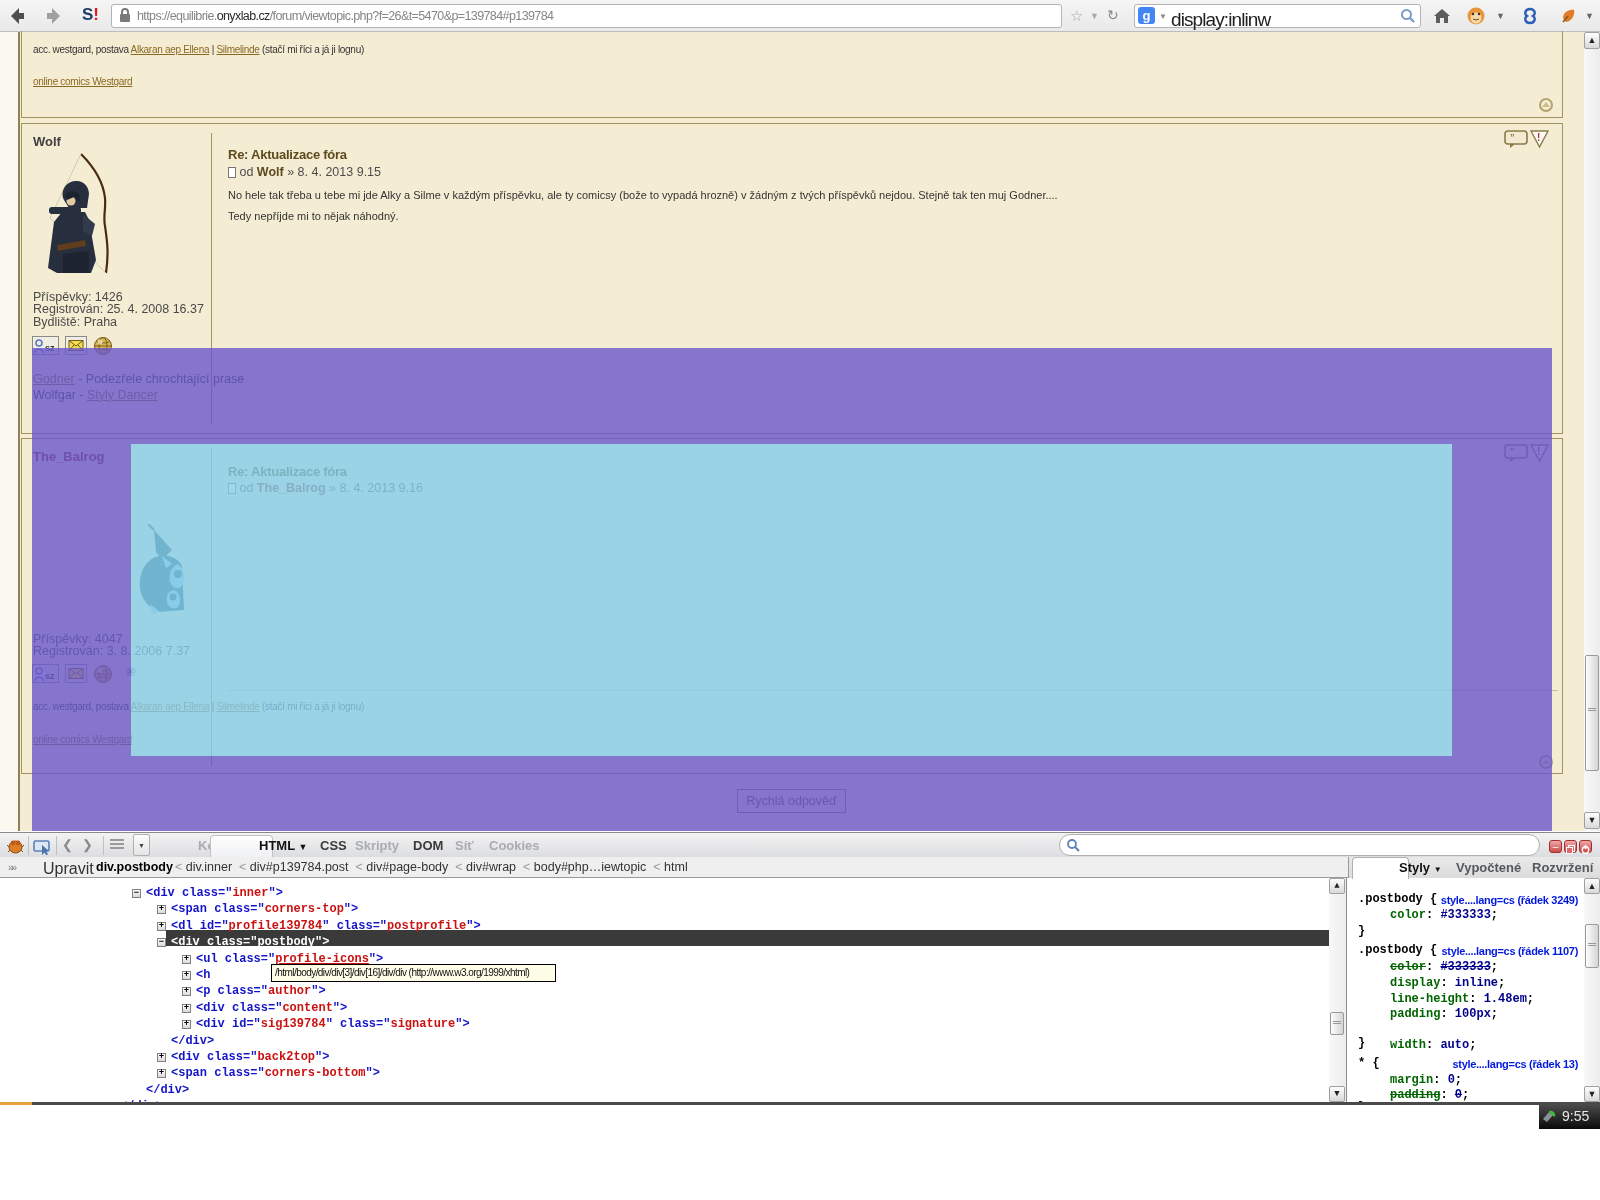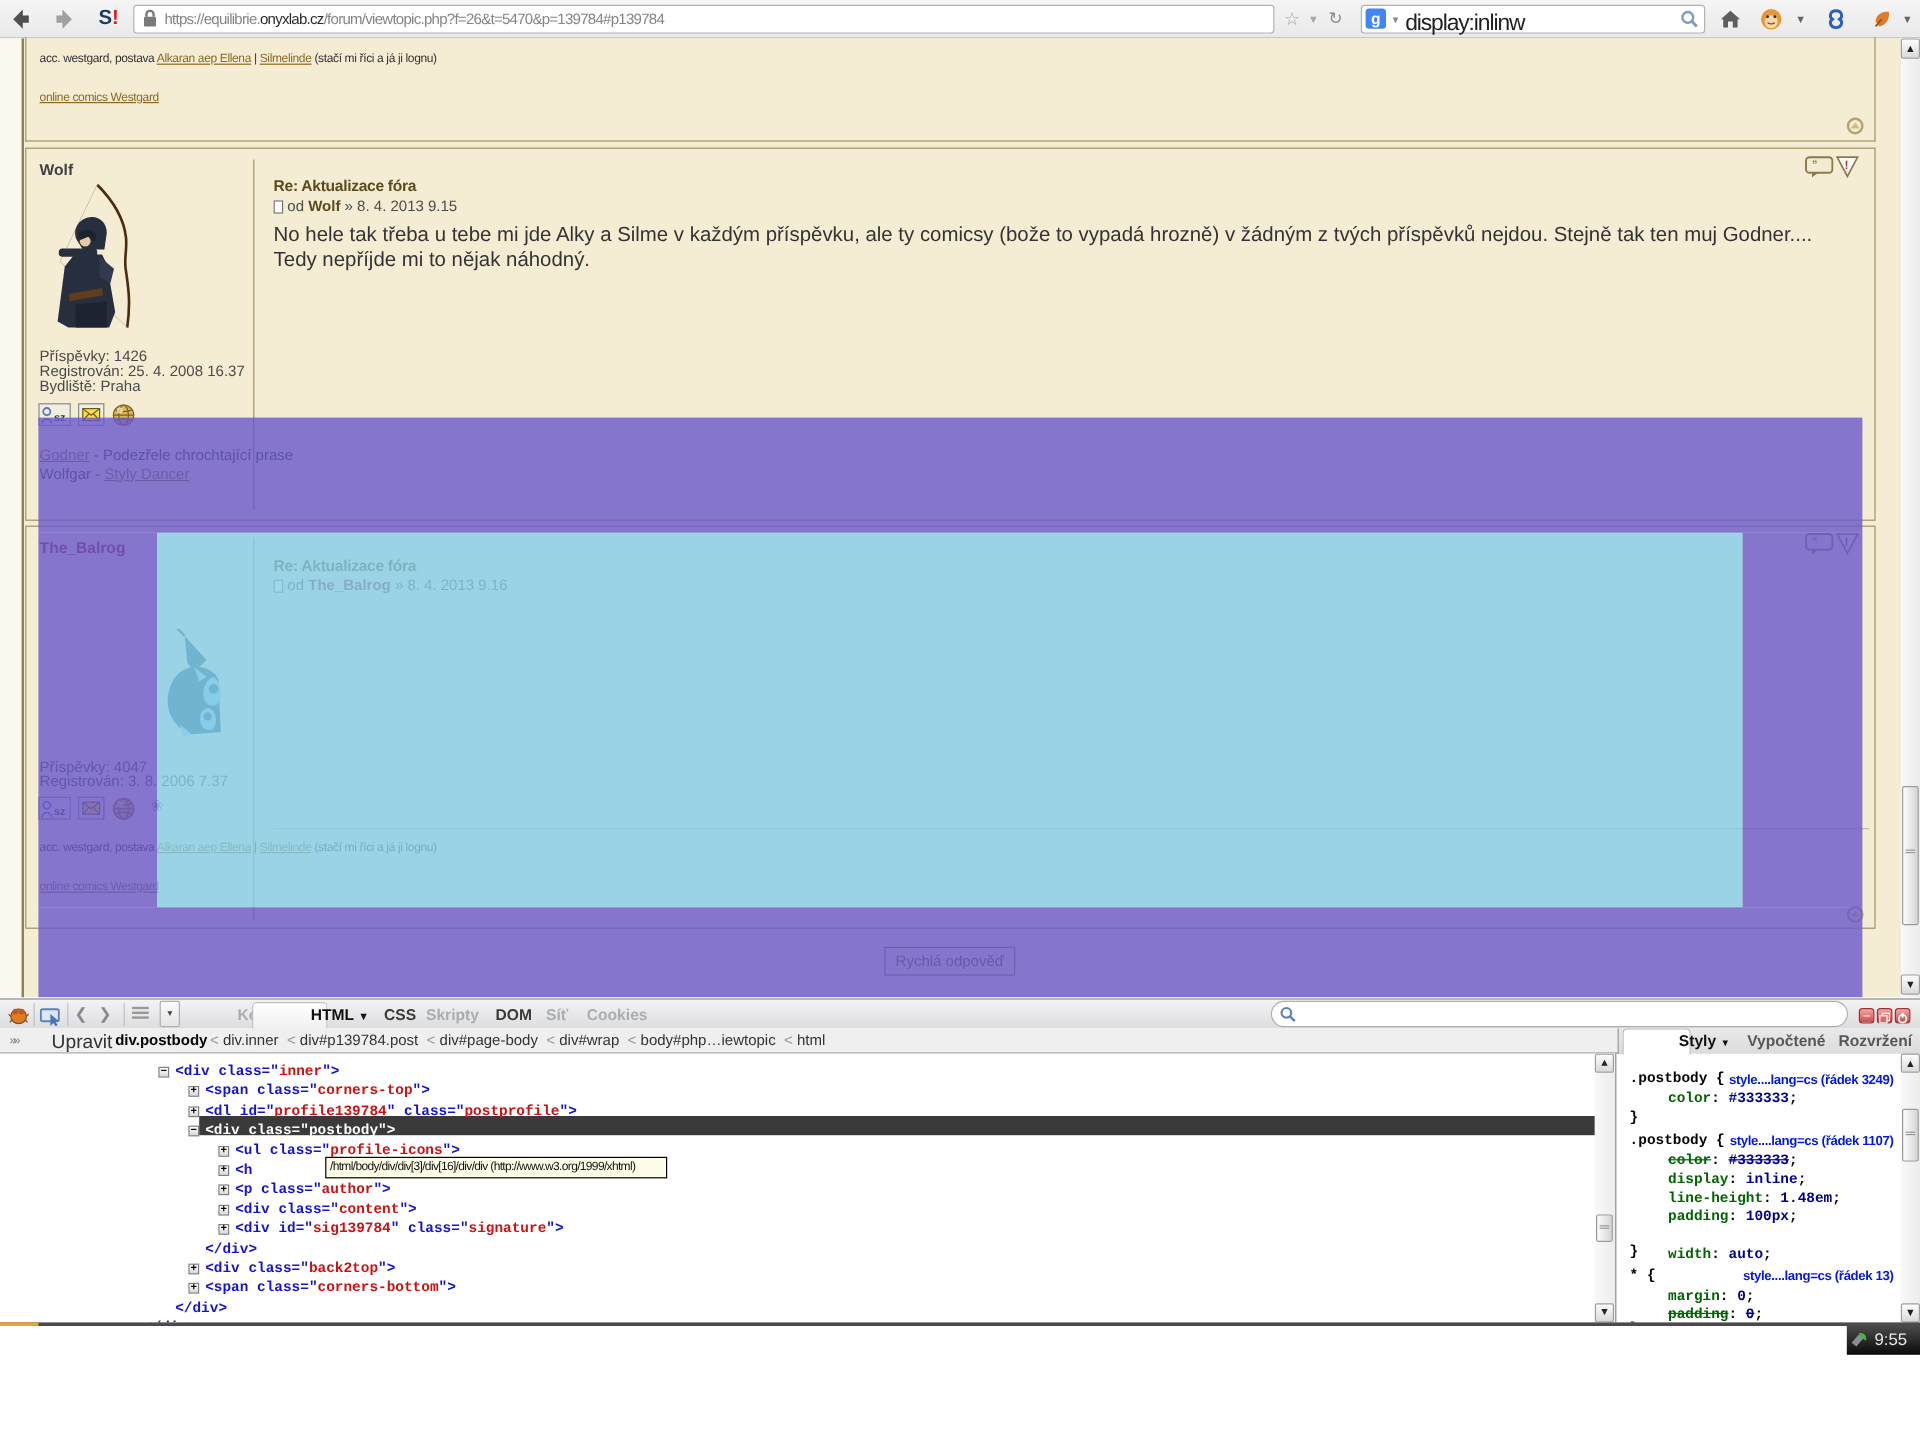--- a/index.html
+++ b/index.html
@@ -10,21 +10,21 @@
   #chrome { left:0; top:0; width:1600px; height:32px;
     background:linear-gradient(#f5f5f5,#e9e9ea); border-bottom:1px solid #bdbdbd; }
   
   #page { left:0; top:32px; width:1600px; height:799px; background:#f5ecd4; }
   .post { position:absolute; border:1px solid #a2935f; }
   .beige-txt { color:#333; font-size:12.5px; }
   a.blink { color:#8a6a23; text-decoration:underline; }
   .uname { font-weight:bold; font-size:13px; color:#3f3f3f; }
   .ptitle { font-weight:bold; font-size:13px; letter-spacing:-0.25px; color:#5d4a1e; }
   .pmeta { font-size:12.5px; color:#4c4c4c; }
-  .pbody { font-size:17px; color:#333; }
+  .pbody { font-size:11px; color:#333; }
   .profile { font-size:12.5px; line-height:12.3px; color:#4a4a4a; }
   .pic { border:1px solid #8a8a8a; background:#f0ede1; }
   
   .ovp { background:rgba(105,88,203,0.8); }
   .ovb { background:rgba(133,205,234,0.8); }
   
   #fb-toolbar { left:0; top:832px; width:1600px; height:25px;
      background:linear-gradient(#f3f3f3,#dcdde0); border-top:1px solid #8a8a8a; }
   #fb-crumb { left:0; top:857px; width:1600px; height:21px; background:#efefef; border-bottom:1px solid #9a9a9a;}
   #fb-html { left:0; top:878px; width:1346px; height:224px; background:#fff; overflow:hidden;
@@ -331,21 +331,21 @@
     <div class="abs" style="left:166px; top:52px; width:1163px; height:16px; background:#3a3a3a;"></div>
     <div class="exp" style="left:132px; top:11px;">−</div>
     <div class="trow" style="left:146px; top:7px;">&lt;div class="<span class="attv">inner</span>"&gt;</div>
     <div class="exp" style="left:157px; top:27px;">+</div>
     <div class="trow" style="left:171px; top:23px;">&lt;span class="<span class="attv">corners-top</span>"&gt;</div>
     <div class="exp" style="left:157px; top:44px;">+</div>
     <div class="trow" style="left:171px; top:40px;">&lt;dl id="<span class="attv">profile139784</span>" class="<span class="attv">postprofile</span>"&gt;</div>
     <div class="exp" style="left:157px; top:60px;">−</div>
     <div class="trow" style="left:171px; top:56px; color:#fff;">&lt;div class="postbody"&gt;</div>
     <div class="exp" style="left:182px; top:77px;">+</div>
-    <div class="trow" style="left:196px; top:73px;">&lt;ul class="<span class="attv" style="">profile-icons</span>"&gt;</div>
+    <div class="trow" style="left:196px; top:73px;">&lt;ul class="<span class="attv" style="text-decoration:underline;">profile-icons</span>"&gt;</div>
     <div class="exp" style="left:182px; top:93px;">+</div>
     <div class="trow" style="left:196px; top:89px;">&lt;h</div>
     <div class="exp" style="left:182px; top:109px;">+</div>
     <div class="trow" style="left:196px; top:105px;">&lt;p class="<span class="attv">author</span>"&gt;</div>
     <div class="exp" style="left:182px; top:126px;">+</div>
     <div class="trow" style="left:196px; top:122px;">&lt;div class="<span class="attv">content</span>"&gt;</div>
     <div class="exp" style="left:182px; top:142px;">+</div>
     <div class="trow" style="left:196px; top:138px;">&lt;div id="<span class="attv">sig139784</span>" class="<span class="attv">signature</span>"&gt;</div>
     <div class="trow" style="left:171px; top:155px;">&lt;/div&gt;</div>
     <div class="exp" style="left:157px; top:175px;">+</div>

